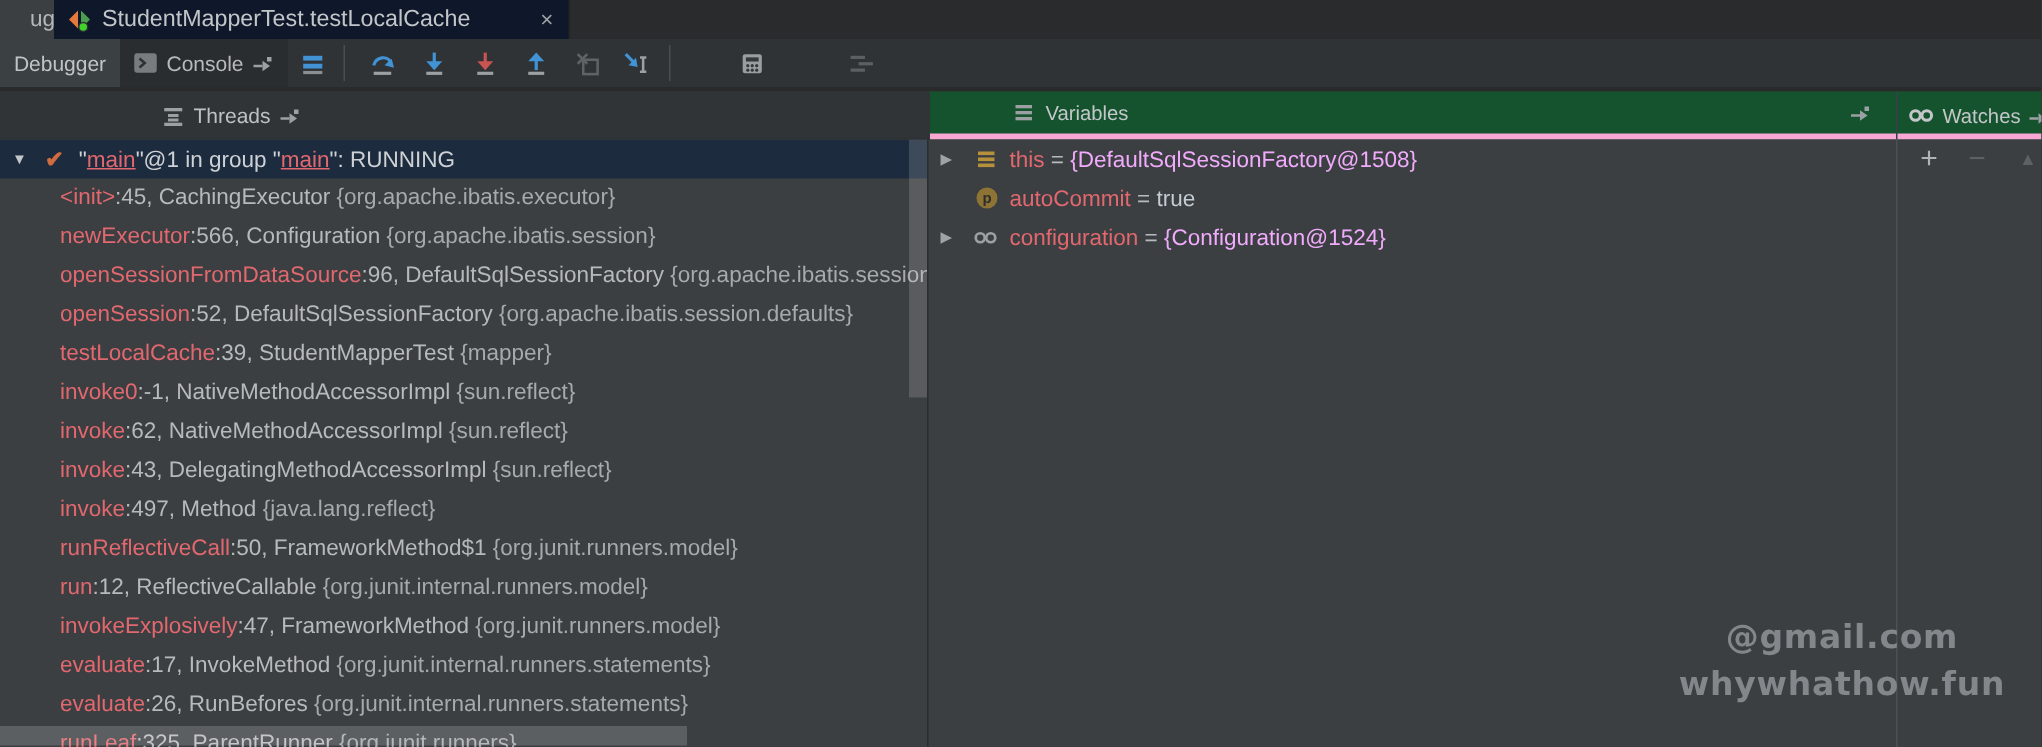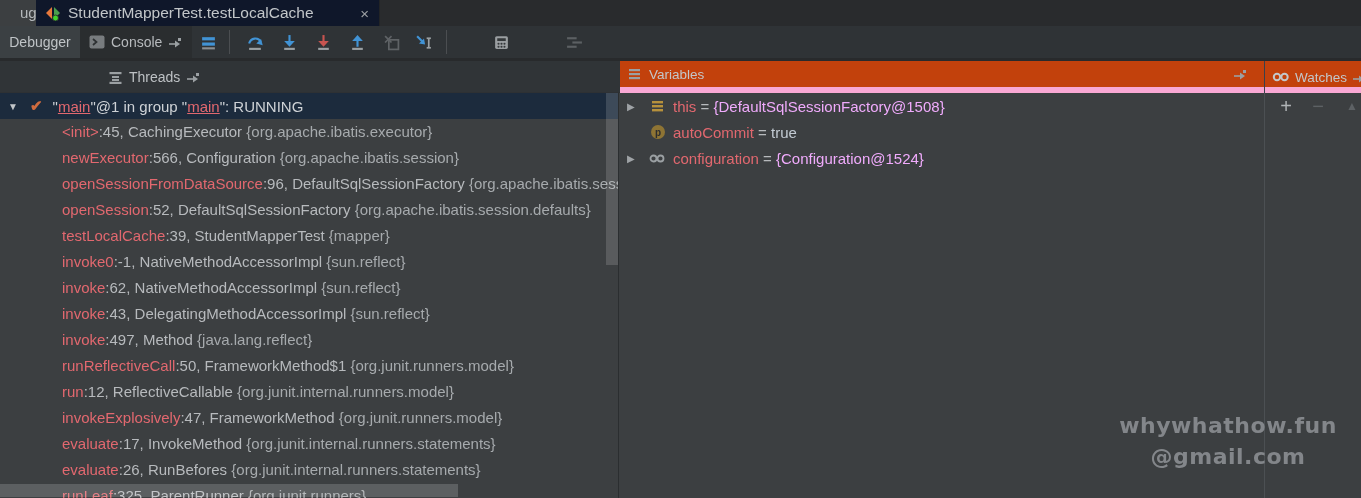--- a/index.html
+++ b/index.html
@@ -26,36 +26,36 @@
   .tb-icon { position:absolute; top:7px; width:18px; height:18px; display:flex; align-items:center; justify-content:center; cursor:pointer; }
   .tb-sep { position:absolute; top:4px; width:1px; height:24px; background:#4b4e51; }
   
   .rowgap { position:absolute; left:0; top:58px; width:100%; height:3px; background:#282a2c; }
   
   .row3 { position:absolute; left:0; top:61px; width:100%; height:32px; }
   .hdr-left { position:absolute; left:0; top:0; width:620px; height:32px; background:#303437; border-bottom:1px solid #2e3134; }
   .hdr-tab { position:absolute; top:2px; height:28px; display:flex; align-items:center; gap:6px; padding:0 8px; font-size:14px; color:#bdc1c4; cursor:pointer; }
   .hdr-tab.frames { left:4px; background:#2a2c2e; }
   .hdr-tab.threads { left:100px; }
-  .hdr-right { position:absolute; left:620px; top:0; width:741px; height:32px; background:#c2410c; border-bottom:6px solid #f9a8d4;
-    display:flex; align-items:center; font-size:13.5px; color:#c3c7ca; }
+  .hdr-right { position:absolute; left:620px; top:0; width:741px; height:32px; background:#14532d; border-bottom:4px solid #f9a8d4;
+    display:flex; align-items:center; font-size:13.5px; color:#c3c7ca;padding-left:48px; }
   .vars-title { margin-left:8px; }
   .hdr-right .spacer { flex:1; }
   .watches-divider-h { position:absolute; left:1264px; top:0; width:1px; height:32px; background:#39404c; }
   .watches-head { position:absolute; left:1272px; top:0; height:32px; display:flex; align-items:center; gap:5px; font-size:13.5px; color:#c3c7ca; }
   
   .content { position:absolute; left:0; top:93px; width:100%; height:405px; }
   .frames-panel { position:absolute; left:0; top:0; width:619px; height:405px; overflow:hidden; background:#3c3f41; border-right:1px solid #2b2e30; }
   .thread-row { position:absolute; left:0; top:0; width:100%; height:26px; background:#1c2b3d;
     display:flex; align-items:center; font-size:15px; cursor:pointer; }
   .thread-caret { width:14px; margin-left:8px; font-size:10px; color:#c2c6c9; }
   .thread-check { margin-left:8px; margin-right:10px; color:#cf6b3e; font-size:15px; font-weight:bold; }
   .t-light { color:#ced2d6; white-space:pre; }
   .t-red { color:#e2686f; white-space:pre;text-decoration:underline; }
-  .frame-row { position:absolute; left:0; width:100%; height:26px; line-height:26px; padding-left:62px;
+  .frame-row { position:absolute; left:0; width:100%; height:26px; line-height:26px; padding-left:40px;
     font-size:15px; white-space:nowrap; cursor:pointer; }
   .f-method { color:#e2686f; }
   .f-mid { color:#b7babd; }
   .f-pkg { color:#a6aaad; }
   .vscroll { position:absolute; left:606px; top:0; width:12px; height:172px; background:rgba(255,255,255,0.15); cursor:pointer; }
   .hscroll { position:absolute; left:0; bottom:1px; width:458px; height:13px; background:rgba(255,255,255,0.17); cursor:pointer; }
   
   .vars-panel { position:absolute; left:620px; top:0; width:644px; height:405px; background:#3c3f41; }
   .var-row { position:absolute; left:0; width:100%; height:26px; display:flex; align-items:center; font-size:15px; cursor:pointer; white-space:pre; }
   .var-caret { width:14px; margin-left:7px; font-size:10px; color:#9fa3a6; }
@@ -321,17 +321,17 @@
     </div>
 
     <div class="watches-panel">
       <div class="watch-btn wb-add">+</div>
       <div class="watch-btn wb-remove">−</div>
       <div class="watch-btn wb-up">▲</div>
     </div>
   </div>
 
   <div class="watermark">
+    <div>@gmail.com</div>
     <div>whywhathow.fun</div>
-    <div>@gmail.com</div>
   </div>
 
 </div>
 
 </body></html>

